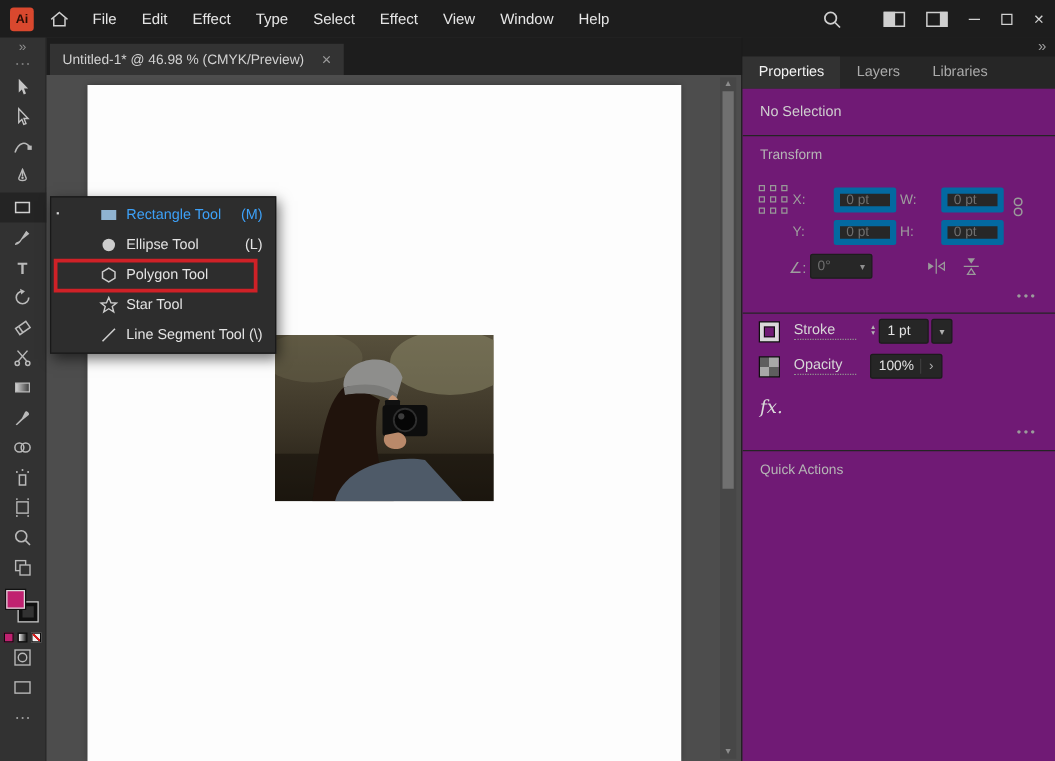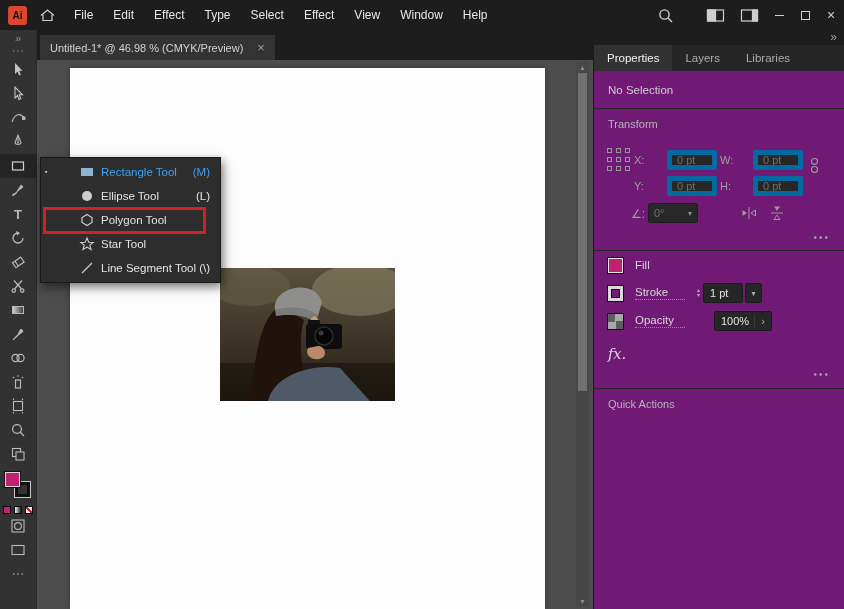--- a/index.html
+++ b/index.html
@@ -96,21 +96,21 @@
   .swatch { width:15px; height:15px; flex:none; }
   .fill-sw { background:#c02170; border:1px solid #e3e3e3; box-shadow:0 0 0 1px #101010; }
   .stroke-sw { border:3px solid #d9d9d9; background:transparent; box-shadow:0 0 0 1px #101010, inset 0 0 0 1px #101010; }
   .opacity-sw { background:conic-gradient(#a8a8a8 25%, #5e5e5e 0 50%, #a8a8a8 0 75%, #5e5e5e 0); box-shadow:0 0 0 1px #101010; }
   .app-label { margin-left:12px; font-size:11.5px; color:#d6d6d6; }
   .app-label.u { border-bottom:1px dotted #909090; padding-bottom:1px; }
   .app-label.w50 { width:50px; }
   .stepper { margin-left:12px; display:flex; flex-direction:column; align-items:center; color:#b5b5b5; font-size:6px; line-height:5px; }
   .sfield { margin-left:3px; width:40px; height:20px; background:#262626; border:1px solid #1b1b1b; border-radius:2px; color:#e3e3e3; font-size:11px; display:flex; align-items:center; padding:0 6px; }
   .scaret { margin-left:2px; width:17px; height:20px; background:#262626; border:1px solid #1b1b1b; border-radius:2px; display:flex; align-items:center; justify-content:center; color:#b0b0b0; font-size:8px; }
-  .ofield { margin-left:29px; width:58px; height:20px; background:#262626; border:1px solid #1b1b1b; border-radius:2px; display:flex; align-items:center; color:#e3e3e3; font-size:11px; }
+  .ofield { margin-left:11px; width:58px; height:20px; background:#262626; border:1px solid #1b1b1b; border-radius:2px; display:flex; align-items:center; color:#e3e3e3; font-size:11px; }
   .ofield .oval { flex:1; padding-left:6px; }
   .ofield .osep { width:1px; height:12px; background:#3c3c3c; }
   .ofield .oarr { width:16px; text-align:center; color:#b0b0b0; font-size:11px; }
   .fx-row { padding:10px 14px 0; }
   .fx { font-family:"DejaVu Serif", serif; font-style:italic; font-size:14.5px; color:#dadada; }
   .app-more { text-align:right; padding:6px 14px 8px; color:#9b9b9b; font-size:10px; letter-spacing:2px; }
 </style>
 </head>
 <body>
 
@@ -452,24 +452,20 @@
               <line x1="3" y1="8" x2="15" y2="8"></line>
               <polygon points="6,1.5 12,1.5 9,6" fill="#9a9a9a" stroke="none"></polygon>
               <polygon points="6,14.5 12,14.5 9,10"></polygon>
             </svg>
         </span>
       </div>
       <div class="more-row">•••</div>
       <div class="divider"></div>
 
       <div class="app-row">
-        <span class="swatch fill-sw"></span>
-        <span class="app-label">Fill</span>
-      </div>
-      <div class="app-row">
         <span class="swatch stroke-sw"></span>
         <span class="app-label u w50">Stroke</span>
         <span class="stepper">
           <span>▴</span>
           <span>▾</span>
         </span>
         <span class="sfield">1 pt</span>
         <span class="scaret">
             <span>▾</span>
           </span>

